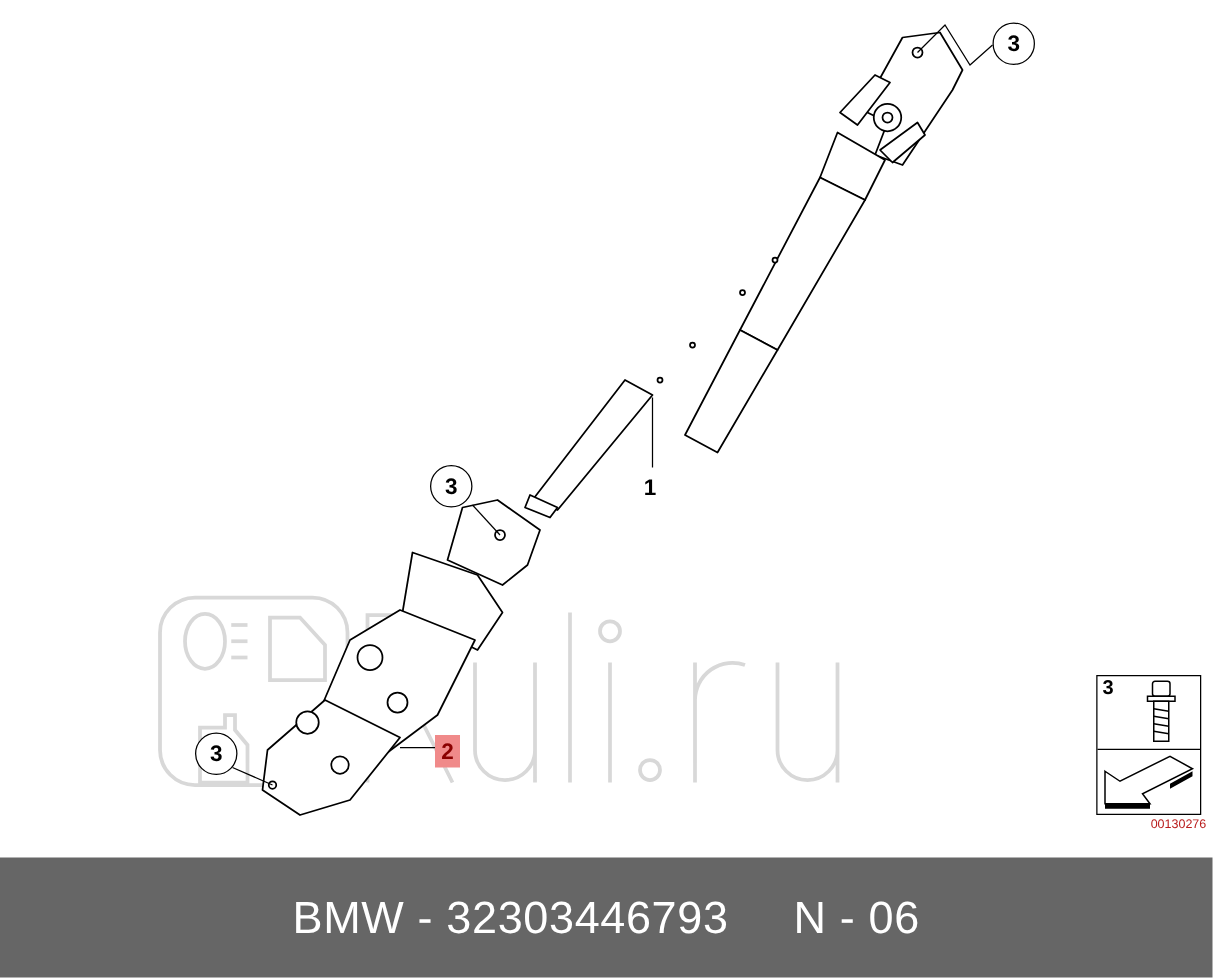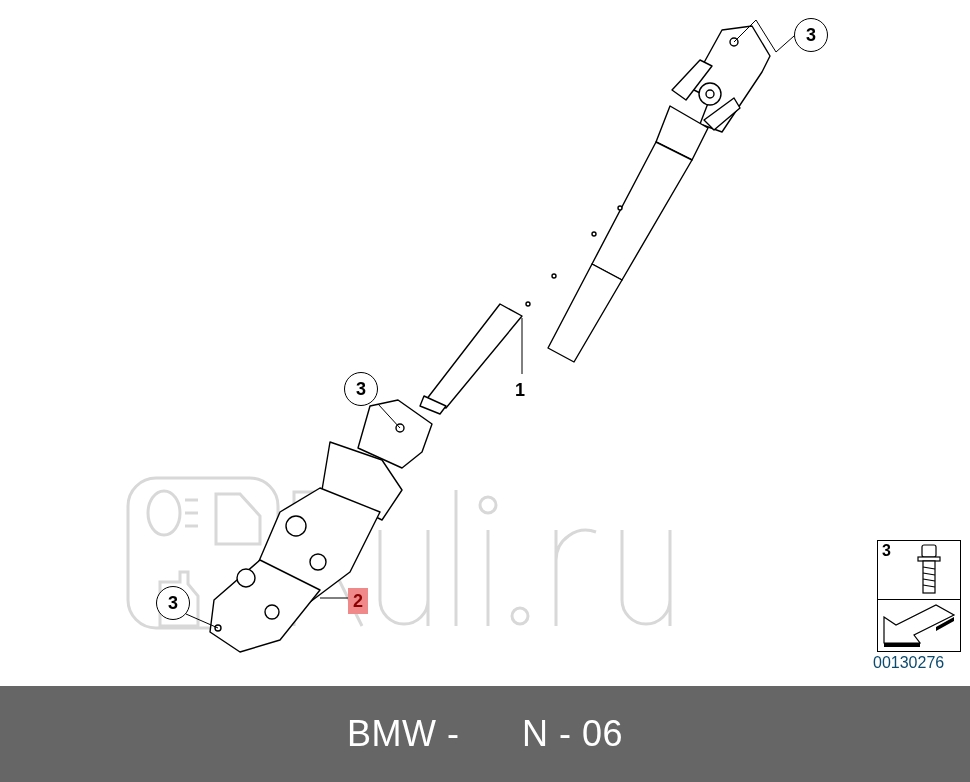--- a/index.html
+++ b/index.html
@@ -6,21 +6,21 @@
   body{width:970px;height:782px;position:relative;background:#ffffff;overflow:hidden;font-family:"Liberation Sans",sans-serif;}
   #diagram{position:absolute;left:0;top:0;width:970px;height:686px;}
   .callout{position:absolute;width:34px;height:34px;border:1.5px solid #000;border-radius:50%;background:#fff;
     display:flex;align-items:center;justify-content:center;font-weight:bold;font-size:18px;color:#000;box-sizing:border-box;}
   .label-plain{position:absolute;font-weight:bold;font-size:18px;color:#000;}
   .label-hl{position:absolute;width:20px;height:26px;background:#f08a8a;color:#8b0000;font-weight:bold;font-size:18px;
     display:flex;align-items:center;justify-content:center;}
   #legend{position:absolute;left:877px;top:540px;width:84px;height:112px;border:1px solid #000;box-sizing:border-box;background:#fff;}
   #legend .num{position:absolute;left:4px;top:1px;font-weight:bold;font-size:16px;}
   #legend .divider{position:absolute;left:0;top:58px;width:100%;height:1px;background:#000;}
-  #diagram-id{position:absolute;left:873px;top:654px;width:92px;text-align:left;font-size:16px;color:#0c4a6e;}
+  #diagram-id{position:absolute;left:873px;top:654px;width:92px;text-align:right;font-size:10px;color:#b91c1c;}
   #watermark{position:absolute;left:0;top:0;width:970px;height:686px;pointer-events:none;}
   #footer{position:absolute;left:0;top:686px;width:970px;height:96px;background:#666666;display:flex;align-items:center;justify-content:center;}
   #footer span{color:#ffffff;font-size:36px;font-family:"Liberation Sans",sans-serif;letter-spacing:0.5px;}
   #footer .gap{display:inline-block;width:52px;}
 </style>
 </head>
 <body>
 
 <div id="diagram">
 
@@ -120,19 +120,20 @@
     </svg>
   </div>
   <div id="diagram-id">00130276</div>
 </div>
 
 <div id="footer">
   <span>BMW</span>
   <span>&nbsp;</span>
   <span>-</span>
   <span>&nbsp;</span>
+  <span>32303446793</span>
   <span class="gap"></span>
   <span>N</span>
   <span>&nbsp;</span>
   <span>-</span>
   <span>&nbsp;</span>
   <span>06</span>
 </div>
 
 </body></html>

